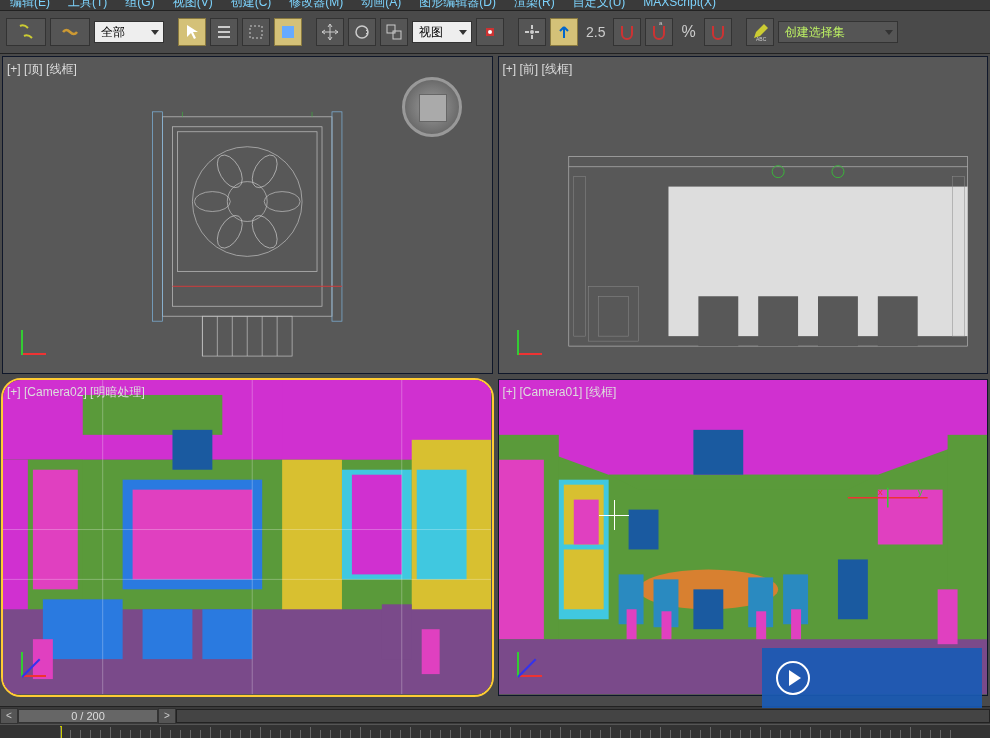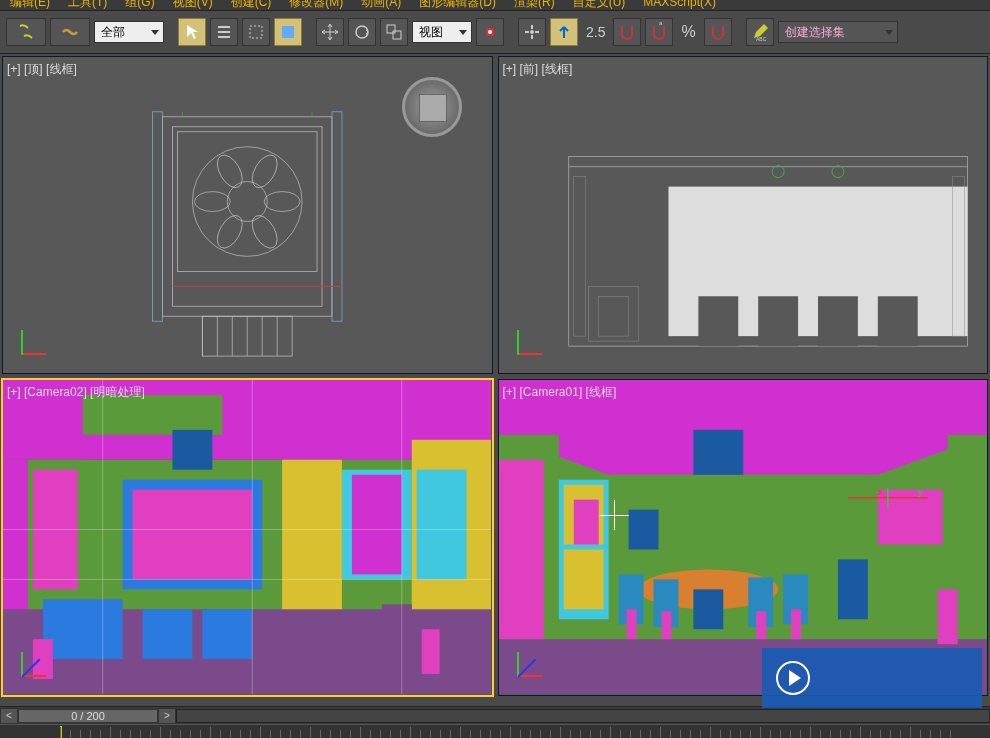--- a/index.html
+++ b/index.html
@@ -14,21 +14,21 @@
       position: relative;
     }
     .menubar {
       height: 10px;
       background: #3a3a3a;
       display: flex;
       gap: 18px;
       padding: 0 10px;
       align-items: center;
       overflow: hidden;
-      color: #eab308;
+      color: #7dd3fc;
       font-size: 12px;
     }
     .menubar span { white-space: nowrap; position: relative; top: -3px; }
     .toolbar {
       height: 44px;
       background: #4a4a4a;
       border-top: 1px solid #222;
       border-bottom: 1px solid #222;
       display: flex;
       align-items: center;
@@ -62,40 +62,40 @@
     }
     .dropdown::after {
       content: '';
       position: absolute;
       right: 4px;
       top: 8px;
       border-left: 4px solid transparent;
       border-right: 4px solid transparent;
       border-top: 5px solid #333;
     }
-    .dropdown.dark { background: #555; color: #f9a8d4; }
+    .dropdown.dark { background: #555; color: #bef264; }
     .numlabel { color: #ccc; font-size: 14px; padding: 0 4px; }
     .icon-svg { width: 20px; height: 20px; }
     .viewports {
       width: 986px;
       height: 640px;
       position: relative;
       margin: 2px;
       display: grid;
       grid-template-columns: 1fr 1fr;
       grid-template-rows: 1fr 1fr;
       gap: 5px;
     }
     .viewport {
       position: relative;
       background: #585858;
       border: 1px solid #0f172a;
       overflow: hidden;
     }
-    .viewport.active { outline: 2px solid #ffcc33; outline-offset: -1px; }
+    .viewport.active { outline: 2px solid #ffcc33; outline-offset: -1px; border-radius: 19px; }
     .vplabel {
       position: absolute;
       top: 4px;
       left: 4px;
       color: #ddd;
       font-size: 12px;
       z-index: 10;
       cursor: pointer;
     }
     .axis {

